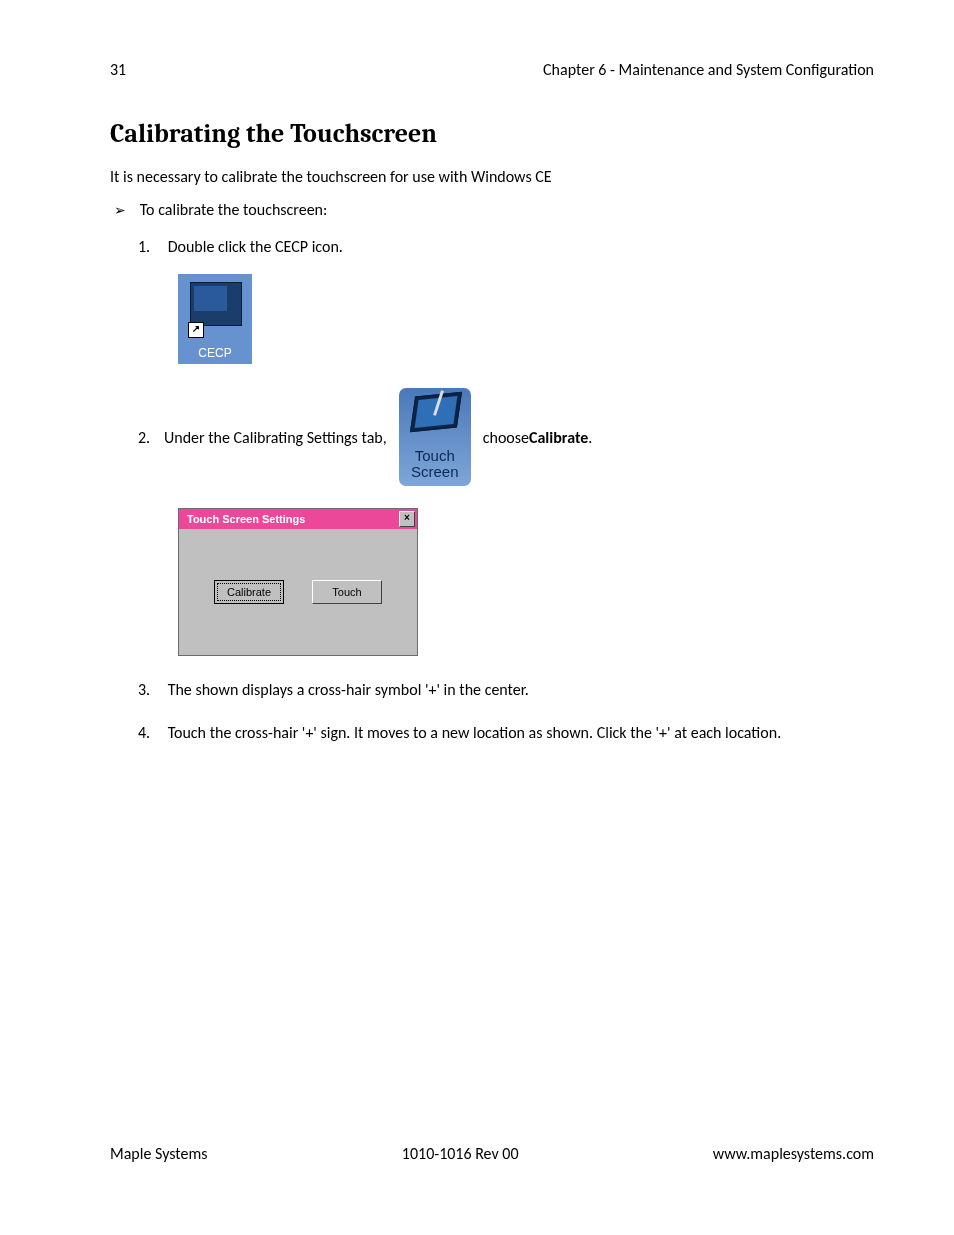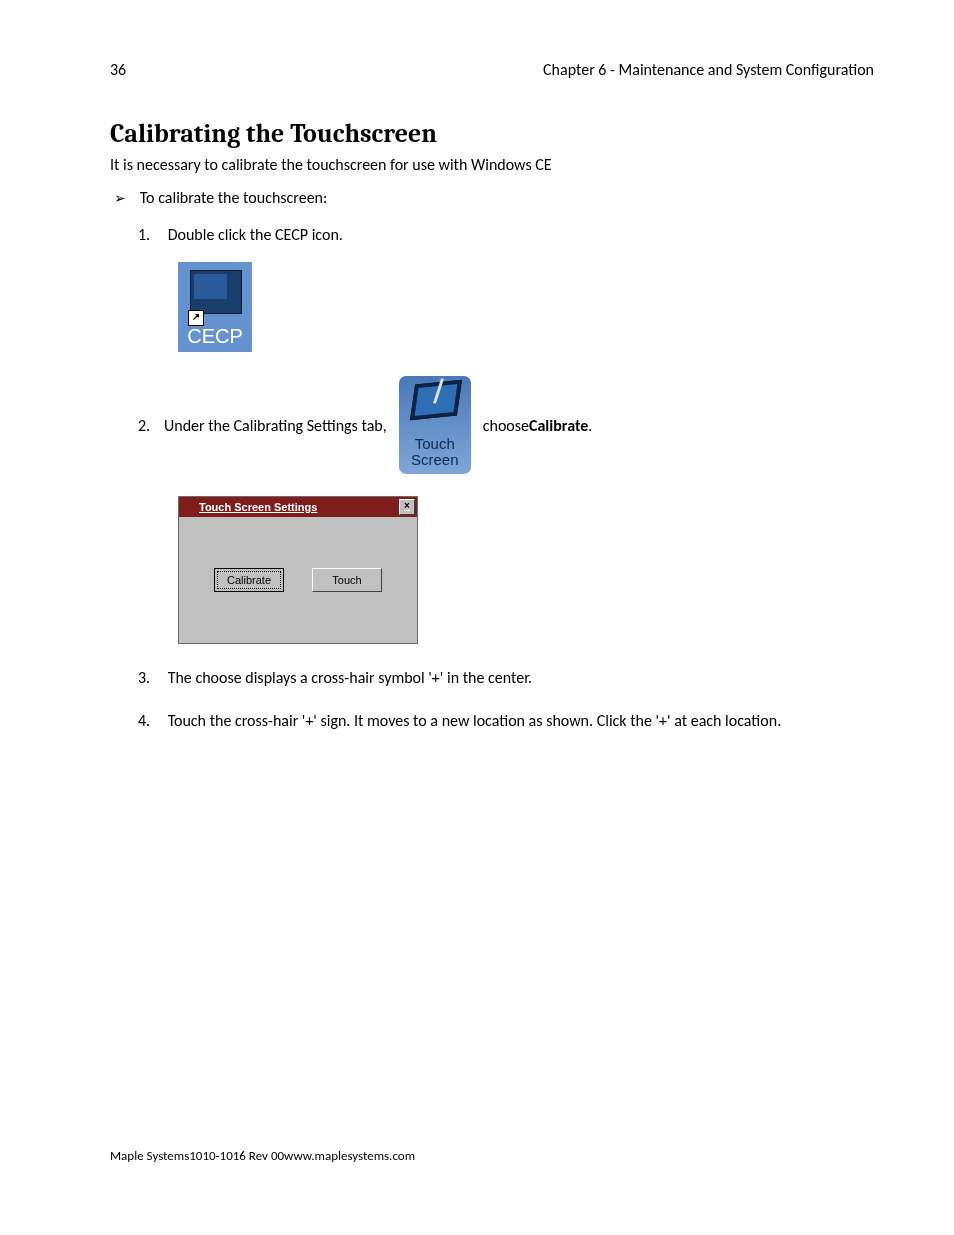--- a/index.html
+++ b/index.html
@@ -22,21 +22,21 @@
   .top-row {
     display: flex;
     justify-content: space-between;
     font-size: 16px;
     margin-bottom: 40px;
   }
   h1 {
     font-family: Cambria, Georgia, "Times New Roman", serif;
     font-weight: bold;
     font-size: 26px;
-    margin: 0 0 6px 0;
+    margin: 0 0 18px 0;
   }
   .intro {
     font-size: 16px;
     margin-bottom: 14px;
   }
   .bullet-row {
     display: flex;
     align-items: baseline;
     font-size: 16px;
     margin-bottom: 18px;
@@ -89,21 +89,21 @@
     font-size: 10px;
     line-height: 12px;
     text-align: center;
     font-weight: bold;
   }
   .cecp-icon .label {
     position: absolute;
     bottom: 4px; left: 0; right: 0;
     text-align: center;
     color: #fff;
-    font-size: 20px;
+    font-size: 12px;
   }
   .ts-icon {
     display: inline-block;
     width: 72px; height: 98px;
     background: linear-gradient(#4a78b8, #7ea6d8);
     position: relative;
     margin: 0 12px;
     vertical-align: middle;
     font-family: Tahoma, Arial, sans-serif;
     border-radius: 7px;
@@ -139,29 +139,28 @@
     white-space: pre;
   }
   .dlg {
     margin: 22px 0 0 40px;
     width: 238px;
     border: 1px solid #6b6b6b;
     background: #c0c0c0;
     font-family: Tahoma, Arial, sans-serif;
   }
   .dlg .titlebar {
-    background: #7f1d1d;
+    background: #ec4899;
     color: #fff;
     font-size: 11px;
     font-weight: bold;
-    padding: 2px 2px 2px 20px;
+    padding: 2px 2px 2px 8px;
     display: flex;
     justify-content: space-between;
     align-items: center;
-    text-decoration: underline;
   }
   .dlg .titlebar .x {
     width: 14px; height: 14px;
     background: #c0c0c0;
     color: #000;
     border: 1px solid #fff;
     border-right-color:#404040;
     border-bottom-color:#404040;
     font-size: 10px;
     line-height: 12px;
@@ -217,36 +216,36 @@
     font-family: Arial, sans-serif;
     color: #000;
     line-height: 0;
   }
   .footer {
     position: absolute;
     bottom: 72px;
     left: 110px;
     right: 80px;
     display: flex;
-    justify-content: flex-start;
-    font-size: 13px;
+    justify-content: space-between;
+    font-size: 16px;
     margin-top: 44px;
   }
   .step2container{
     display:flex;
     align-items:center;
   }
 </style>
 </head>
 <body>
 
 <div class="page">
 
   <div class="top-row">
-    <span>36</span>
+    <span>31</span>
     <span>Chapter 6 - Maintenance and System Configuration</span>
   </div>
 
   <h1>Calibrating the Touchscreen</h1>
   <div class="intro">It is necessary to calibrate the touchscreen for use with Windows CE</div>
 
   <div class="bullet-row">
     <span class="arrow">➢</span>
     <span>To calibrate the touchscreen:</span>
   </div>
@@ -286,21 +285,21 @@
         </div>
         <div class="body">
           <button class="focus">Calibrate</button>
           <button>Touch</button>
         </div>
       </div>
     </li>
 
     <li>
       <span class="step-num">3.</span>
-      <span class="step-text">The choose displays a cross-hair symbol '+' in the center.</span>
+      <span class="step-text">The shown displays a cross-hair symbol '+' in the center.</span>
 
     </li>
 
     <li style="margin-top:24px;">
       <span class="step-num">4.</span>
       <span class="step-text">Touch the cross-hair '+' sign.  It moves to a new location as shown.  Click the '+' at each location.</span>
     </li>
 
   </ol>
 

